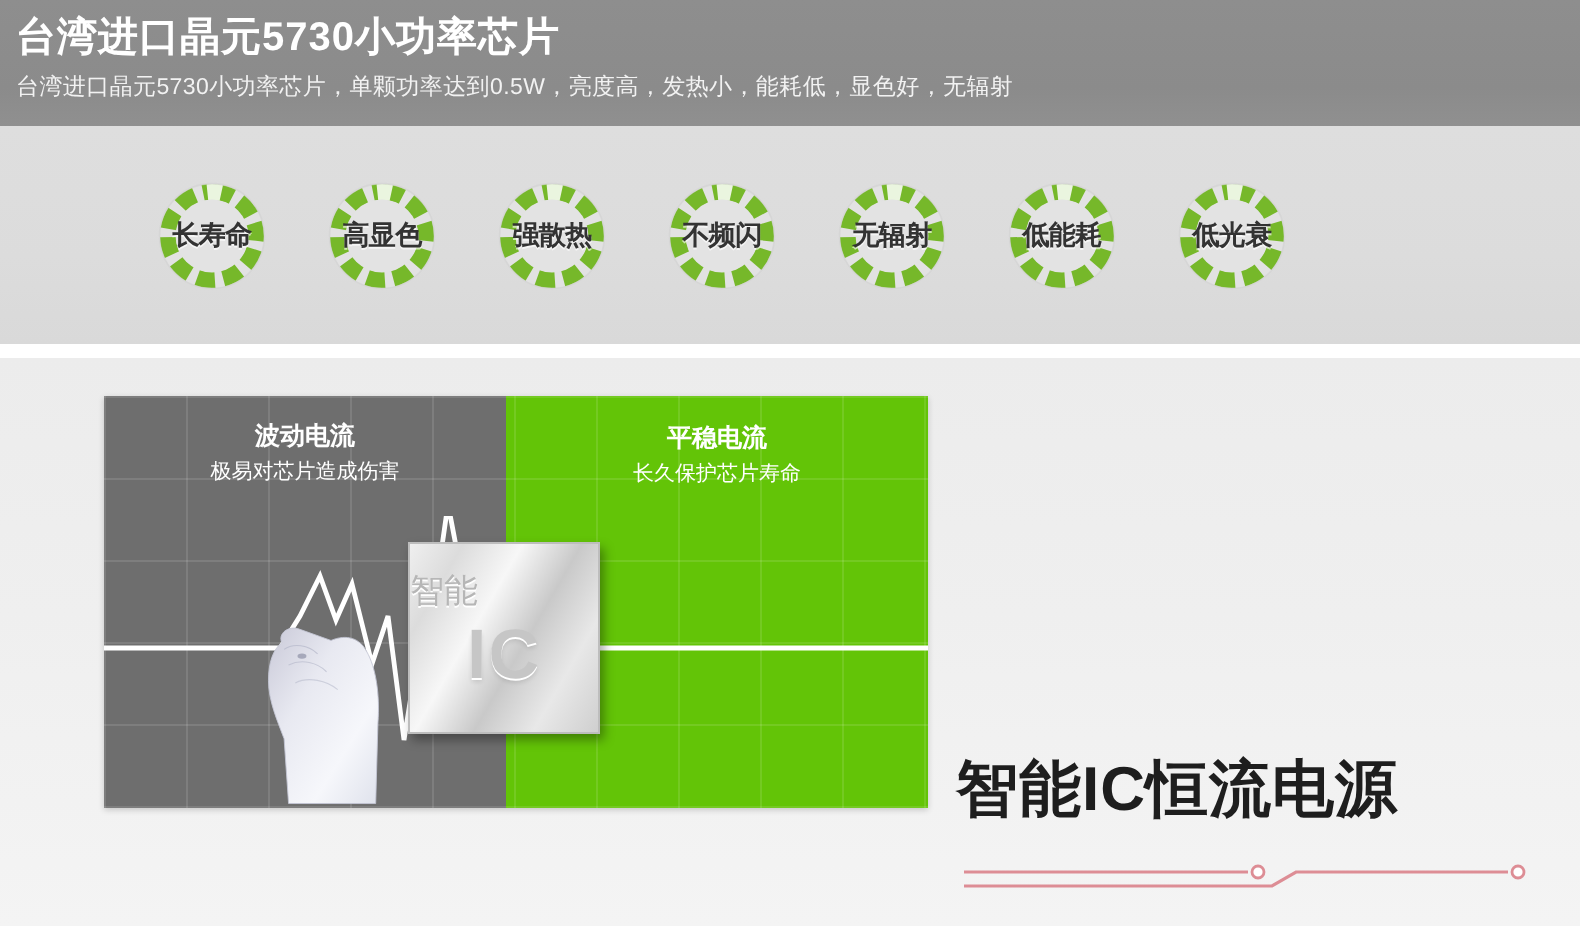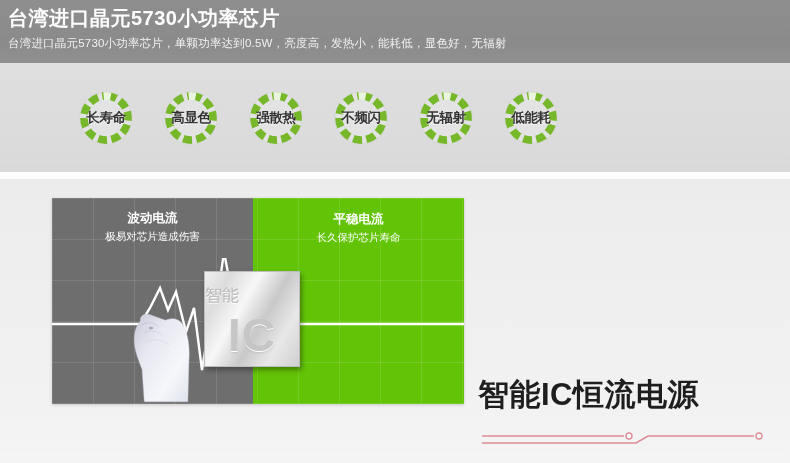--- a/index.html
+++ b/index.html
@@ -100,21 +100,21 @@
     border:1px solid #bdbdbd;
     box-shadow:2px 3px 5px rgba(0,0,0,0.35);
   }
   .chip-t1{
     position:absolute;left:0;top:12px;width:108px;text-align:left;
     font-size:17px;color:#b6b6b6;font-weight:normal;
     text-shadow:0 1px 0 #ffffff;
   }
   .chip-t2{
     position:absolute;left:0;top:36px;width:94px;text-align:center;
-    font-size:46px;font-weight:bold;color:#c6c6c6;
+    font-size:35px;font-weight:bold;color:#c6c6c6;
     text-shadow:0 1px 0 #ffffff,0 2px 2px rgba(0,0,0,0.10);
     letter-spacing:1px;
   }
 
   
   .glove{position:absolute;left:228px;top:130px;width:190px;height:154px;}
 
   
   .right{
     position:absolute;left:478px;top:179px;width:312px;height:284px;
@@ -202,20 +202,32 @@
           <div class="ring">
             <svg width="56" height="56" viewBox="0 0 56 56">
               <circle cx="28" cy="28" r="22" fill="none" stroke="#e2e2e2" stroke-width="8"></circle>
               <circle cx="28" cy="28" r="22" fill="none" stroke="#76b82a" stroke-width="8" stroke-dasharray="9 4.2" transform="rotate(-86 28 28)"></circle>
               <circle cx="28" cy="28" r="22" fill="none" stroke="#ffffff" stroke-width="8" stroke-dasharray="7 131" transform="rotate(-96 28 28)" opacity="0.85"></circle>
               <circle cx="28" cy="28" r="18.2" fill="#e3e3e3"></circle>
               <circle cx="28" cy="28" r="26.2" fill="none" stroke="#cfcfcf" stroke-width="0.8" opacity="0.5"></circle>
             </svg>
           </div>
           <div class="blabel">低能耗</div>
+        </div>
+        <div class="badge">
+          <div class="ring">
+            <svg width="56" height="56" viewBox="0 0 56 56">
+              <circle cx="28" cy="28" r="22" fill="none" stroke="#e2e2e2" stroke-width="8"></circle>
+              <circle cx="28" cy="28" r="22" fill="none" stroke="#76b82a" stroke-width="8" stroke-dasharray="9 4.2" transform="rotate(-86 28 28)"></circle>
+              <circle cx="28" cy="28" r="22" fill="none" stroke="#ffffff" stroke-width="8" stroke-dasharray="7 131" transform="rotate(-96 28 28)" opacity="0.85"></circle>
+              <circle cx="28" cy="28" r="18.2" fill="#e3e3e3"></circle>
+              <circle cx="28" cy="28" r="26.2" fill="none" stroke="#cfcfcf" stroke-width="0.8" opacity="0.5"></circle>
+            </svg>
+          </div>
+          <div class="blabel">低光衰</div>
         </div>
       </div>
   </div>
 
   <div class="gap"></div>
 
   <div class="main">
 
     <div class="panel">
       <div class="panel-gray"></div>

